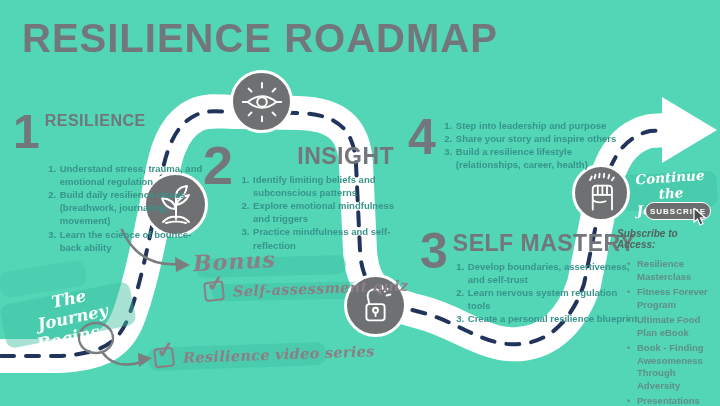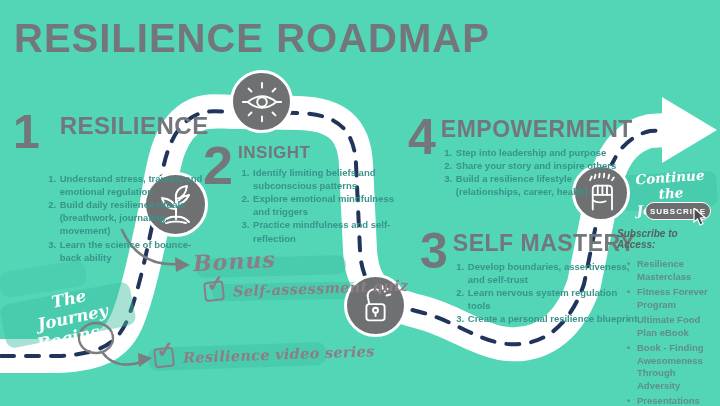--- a/index.html
+++ b/index.html
@@ -3,21 +3,21 @@
 <meta charset="utf-8">
 <style>
   html,body{margin:0;padding:0;}
   #canvas{
     position:relative; width:720px; height:406px; overflow:hidden;
     background:#52d6b6;
     font-family:"Liberation Sans", sans-serif;
   }
   
   .title{
-    position:absolute; left:14px; top:16px;
+    position:absolute; left:22px; top:16px;
     font-size:40px; font-weight:bold; letter-spacing:1px; color:#73767a;
     white-space:nowrap;
   }
   
   #roadsvg{position:absolute; left:0; top:0; z-index:1;}
   
   .stop{
     position:absolute; z-index:3; box-sizing:border-box;
     background:#6e7072; border:3px solid #ffffff; border-radius:50%;
     display:flex; align-items:center; justify-content:center;
@@ -168,45 +168,44 @@
         <line x1="30.5" y1="16" x2="30.5" y2="26"></line>
         <path d="M 15 26 L 36 26"></path>
         <path d="M 15 32 Q 21 36 29 33"></path>
       </g>
     </svg>
   </div>
 
   <div class="section" style="left:13px;top:112px;width:172px;">
     <div class="sec-num" style="font-size:48px;">1</div>
     <div>
-      <div class="sec-head" style="font-size:24px;text-align:right;">RESILIENCE</div>
+      <div class="sec-head" style="font-size:16px;">RESILIENCE</div>
       <ol class="sec-list" style="width:150px;margin-top:32px;">
           <li>Understand stress, trauma, and emotional regulation</li>
           <li>Build daily resilience rituals (breathwork, journaling, movement)</li>
           <li>Learn the science of bounce-back ability</li>
         </ol>
     </div>
   </div>
 
   <div class="section" style="left:203px;top:143px;width:175px;">
     <div class="sec-num" style="font-size:54px;">2</div>
     <div>
-      <div class="sec-head" style="font-size:17px;">INSIGHT</div>
+      <div class="sec-head" style="font-size:23px;text-align:right;">INSIGHT</div>
       <ol class="sec-list" style="width:142px;">
           <li>Identify limiting beliefs and subconscious patterns</li>
           <li>Explore emotional mindfulness and triggers</li>
           <li>Practice mindfulness and self-reflection</li>
         </ol>
     </div>
   </div>
 
   <div class="section" style="left:408px;top:116px;width:210px;">
     <div class="sec-num" style="font-size:50px;">4</div>
     <div>
-      <div class="sec-head" style="font-size:23px;">EMPOWERMENT</div>
       <ol class="sec-list" style="width:178px;">
           <li>Step into leadership and purpose</li>
           <li>Share your story and inspire others</li>
           <li>Build a resilience lifestyle (relationships, career, health)</li>
         </ol>
     </div>
   </div>
 
   <div class="section" style="left:420px;top:230px;width:210px;">
     <div class="sec-num" style="font-size:50px;">3</div>

